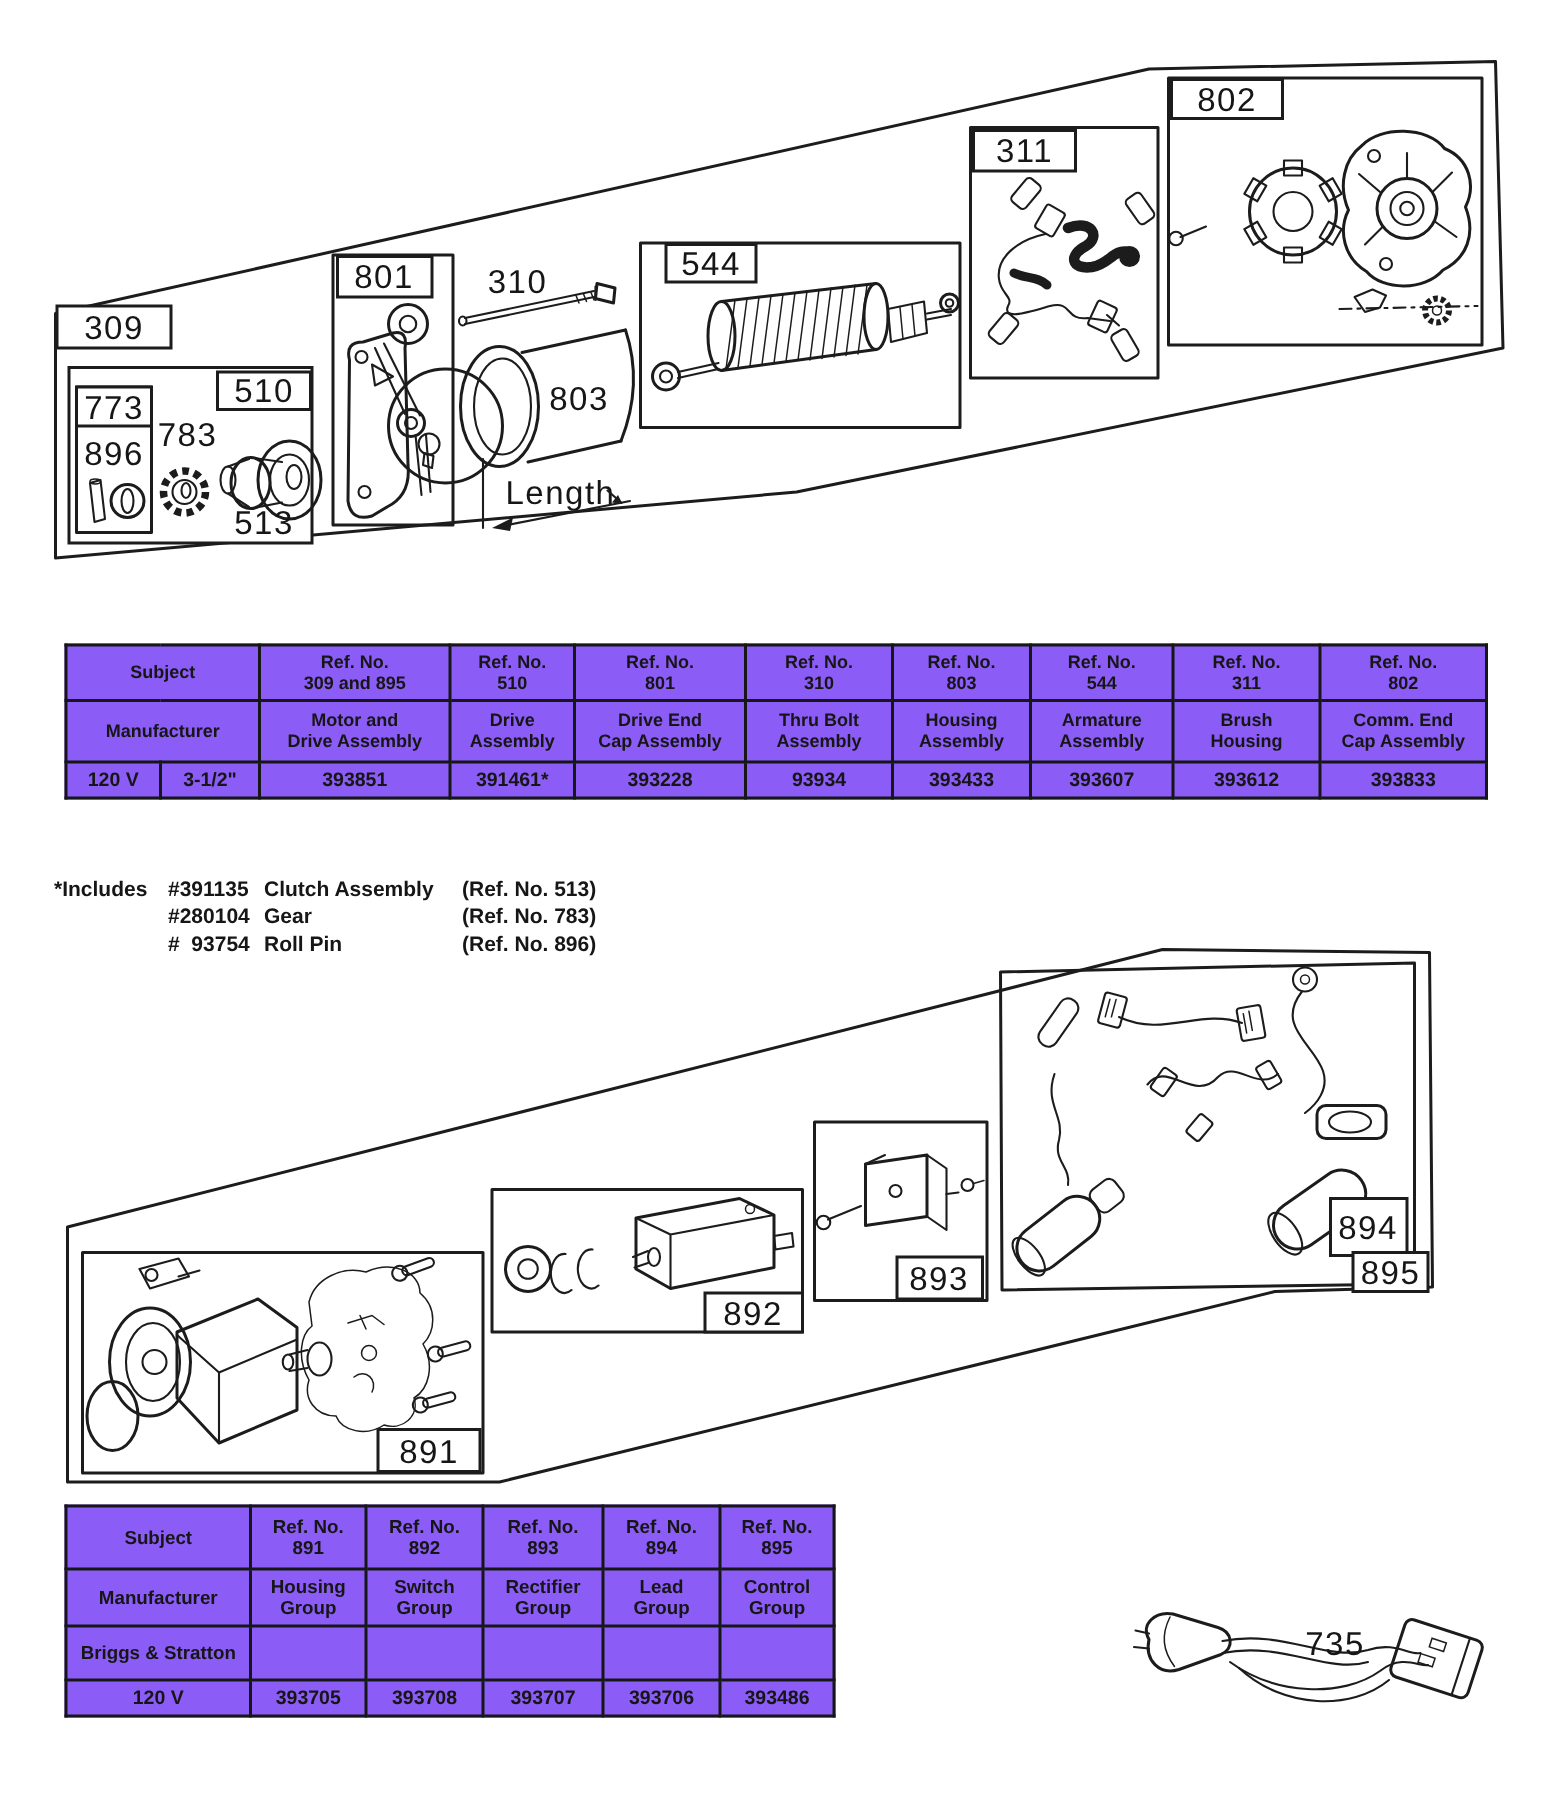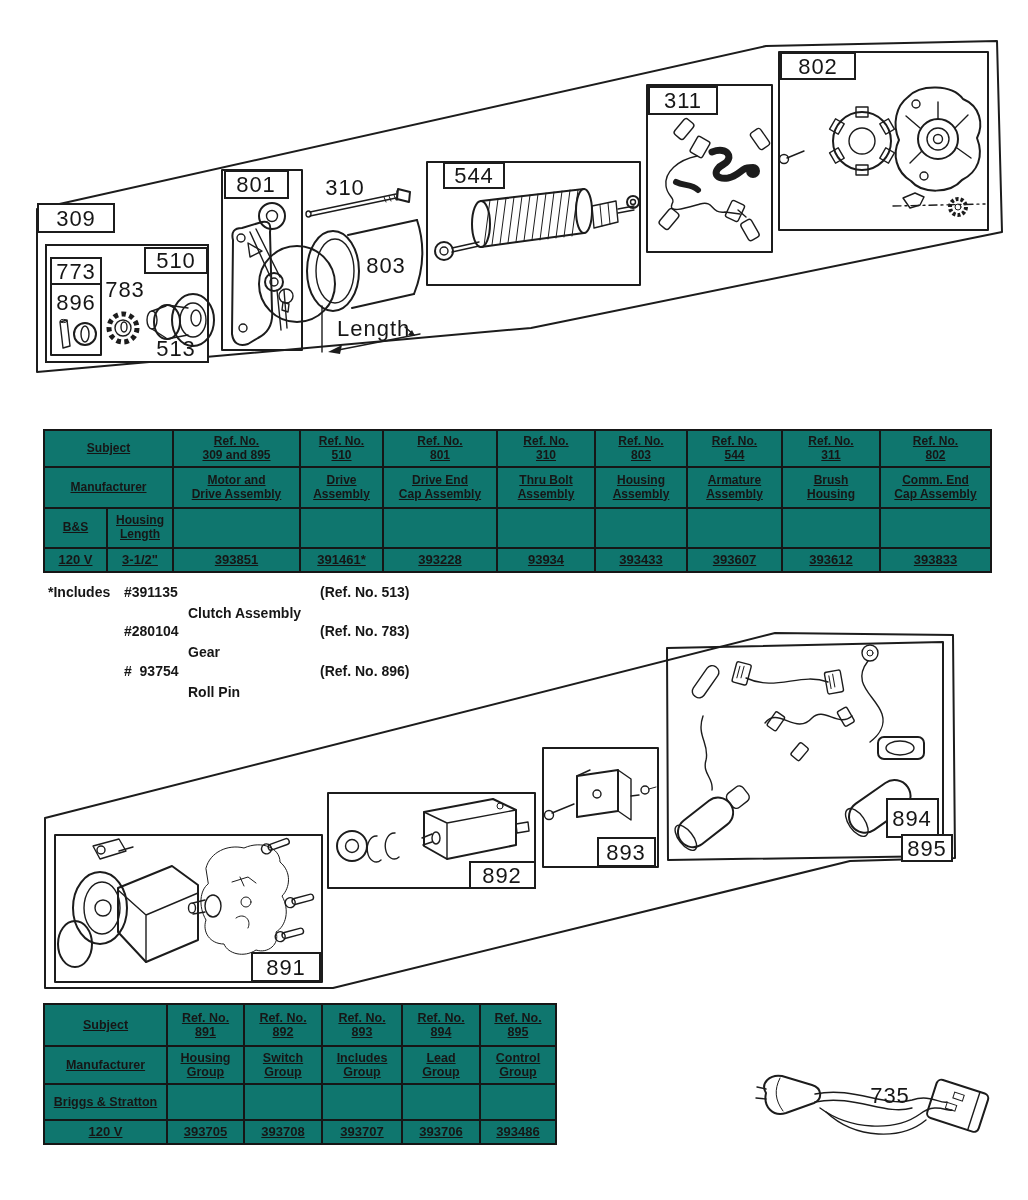--- a/index.html
+++ b/index.html
@@ -6,35 +6,35 @@
   .sheet{position:relative;width:1028px;height:1200px;background:#ffffff;
          font-family:"Liberation Sans",sans-serif;color:#141414;overflow:hidden;}
   .art{position:absolute;left:0;top:0;width:1028px;height:1200px;}
   .ink{fill:none;stroke:#1c1c1c;stroke-width:2;stroke-linecap:round;stroke-linejoin:round;}
   .ink2{fill:none;stroke:#1c1c1c;stroke-width:1.4;stroke-linecap:round;stroke-linejoin:round;}
   .inkt{fill:none;stroke:#1c1c1c;stroke-width:1;stroke-linecap:round;}
   .blk{fill:#1c1c1c;stroke:none;}
   .wbox{fill:#ffffff;stroke:#1c1c1c;stroke-width:2;}
   .callout{font-family:"Liberation Sans",sans-serif;font-size:22px;font-weight:400;
            fill:#161616;letter-spacing:1px;}
-  .t{position:absolute;border-collapse:collapse;table-layout:fixed;background:#0f766e;text-decoration:underline;}
+  .t{position:absolute;border-collapse:collapse;table-layout:fixed;background:#8b5cf6;}
   .t td{border:2px solid #161616;text-align:center;vertical-align:middle;
         white-space:pre-line;font-weight:bold;padding:0;line-height:1.15;color:#161616;}
   .t1{left:43px;top:429px;}
   .t1 td{font-size:12px;}
   .t1 tr.vals td{font-size:13px;}
   .t2{left:43px;top:1003px;}
   .t2 td{font-size:12.5px;}
   .t2 tr.vals td{font-size:13px;}
-  .footnote{position:absolute;left:48px;top:583px;font-size:14px;font-weight:600;
+  .footnote{position:absolute;left:36px;top:583px;font-size:14px;font-weight:600;
             line-height:18.4px;color:#161616;}
   .fline{display:flex;}
   .f-lead{width:76px;white-space:pre;}
   .f-part{width:64px;white-space:pre;}
-  .f-desc{width:132px;margin-top:21px;}
+  .f-desc{width:132px;}
 </style>
 </head>
 <body>
 
 <div class="sheet">
 
 <svg class="art" viewBox="0 0 1028 1200">
 
   <g>
     <path class="ink" d="M37,209 L766,46 L997,41 L1002,232 L531,328 L37,372 Z"></path>
@@ -420,33 +420,20 @@
     <td>Thru Bolt
 Assembly</td>
     <td>Housing
 Assembly</td>
     <td>Armature
 Assembly</td>
     <td>Brush
 Housing</td>
     <td>Comm. End
 Cap Assembly</td>
-  </tr>
-  <tr style="height:40px">
-    <td>B&amp;S</td>
-    <td>Housing
-Length</td>
-    <td></td>
-    <td></td>
-    <td></td>
-    <td></td>
-    <td></td>
-    <td></td>
-    <td></td>
-    <td></td>
   </tr>
   <tr style="height:24px" class="vals">
     <td>120 V</td>
     <td>3-1/2"</td>
     <td>393851</td>
     <td>391461*</td>
     <td>393228</td>
     <td>93934</td>
     <td>393433</td>
     <td>393607</td>
@@ -499,21 +486,21 @@
 894</td>
     <td>Ref. No.
 895</td>
   </tr>
   <tr style="height:38px">
     <td>Manufacturer</td>
     <td>Housing
 Group</td>
     <td>Switch
 Group</td>
-    <td>Includes
+    <td>Rectifier
 Group</td>
     <td>Lead
 Group</td>
     <td>Control
 Group</td>
   </tr>
   <tr style="height:36px">
     <td>Briggs &amp; Stratton</td>
     <td></td>
     <td></td>

